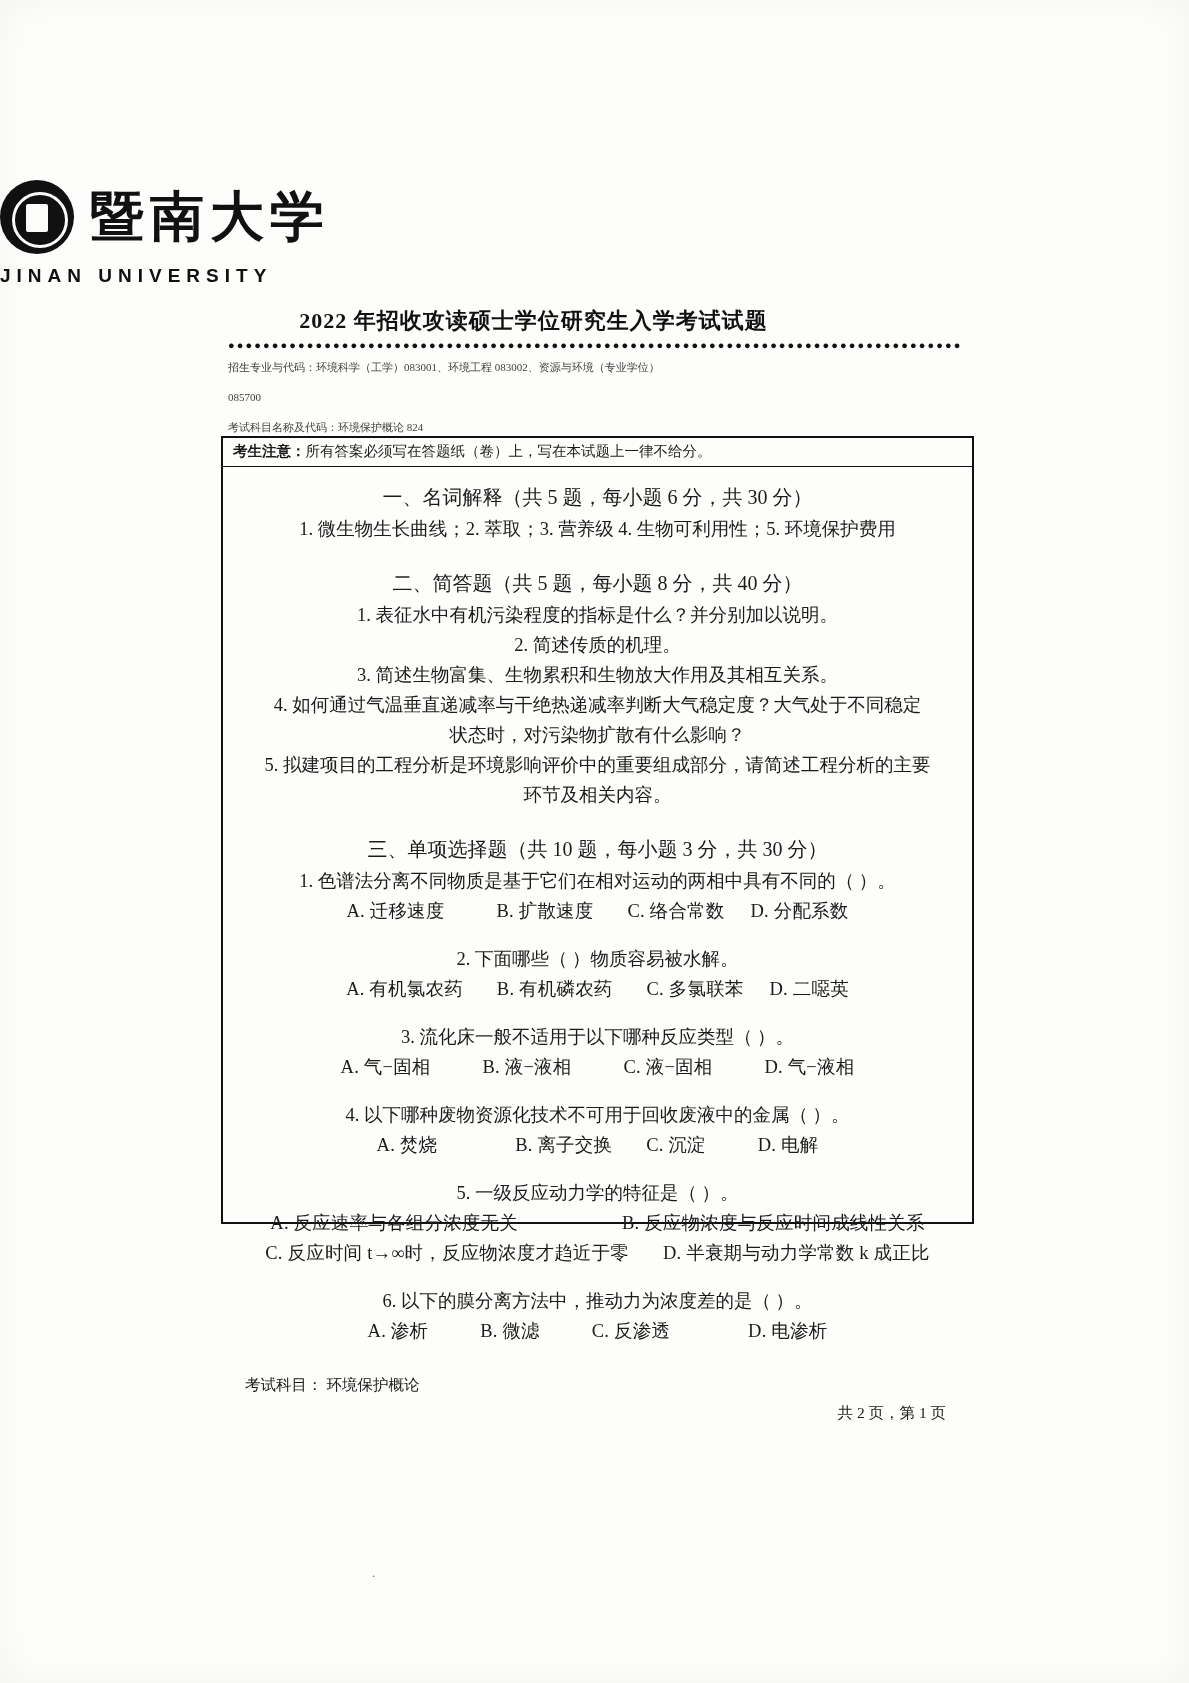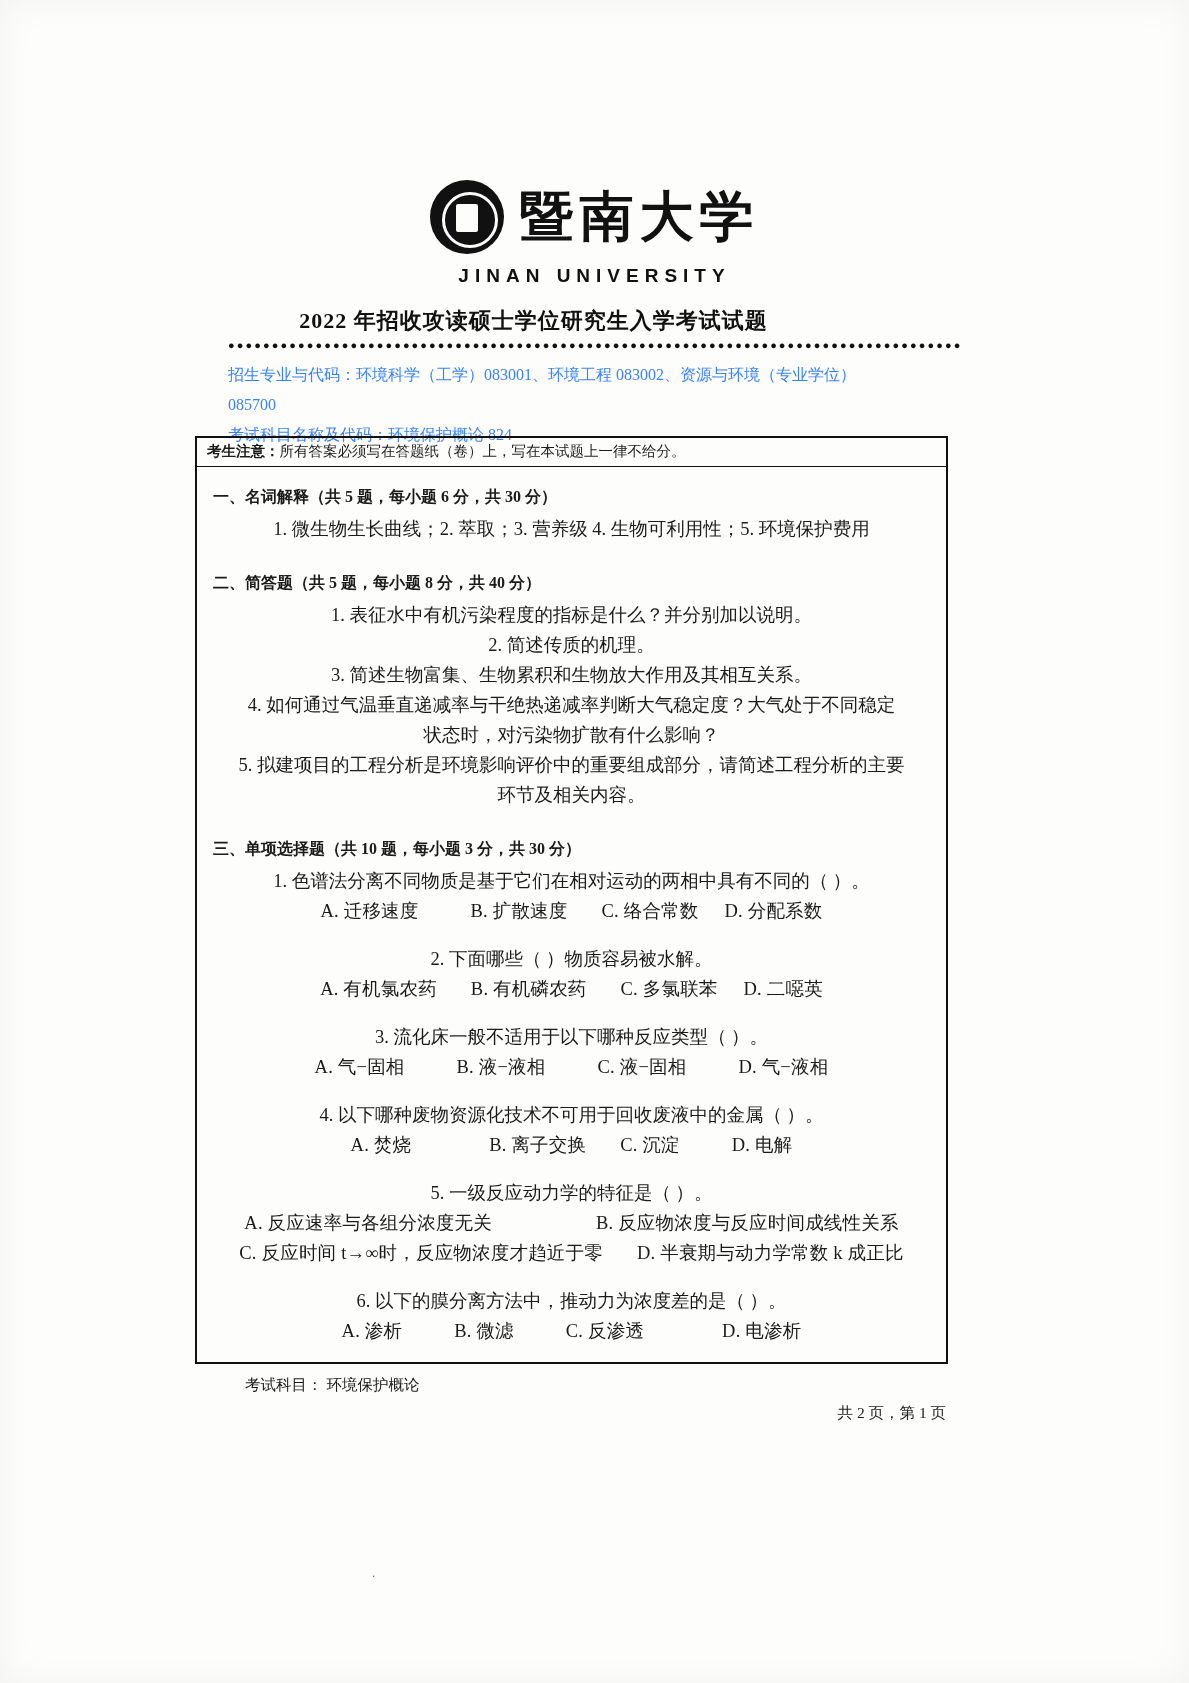--- a/index.html
+++ b/index.html
@@ -29,21 +29,20 @@
     box-shadow: inset 0 0 38px rgba(0,0,0,0.045);
     pointer-events: none;
   }
 
   
   .logo-block {
     position: absolute;
     top: 180px;
     left: 0;
     width: 1189px;
-    text-align: center;
   }
   .logo-row {
     display: inline-flex;
     align-items: center;
     gap: 16px;
   }
   .logo-mark {
     width: 74px;
     height: 74px;
     border-radius: 50%;
@@ -105,35 +104,34 @@
     color: #111;
     white-space: nowrap;
     line-height: 10px;
   }
 
   .meta {
     position: absolute;
     left: 228px;
     top: 352px;
     width: 760px;
-    font-size: 16px;
+    font-size: 11px;
     line-height: 30px;
-    color: #3b82f6;
-    margin-top: 8px;
+    color: #404040;
   }
   .meta div { white-space: nowrap; }
   .meta .indent2 { margin-left: 0; }
 
   
   .frame {
     position: absolute;
-    left: 195px;
+    left: 221px;
     top: 436px;
     width: 753px;
-    height: 928px;
+    height: 788px;
     border: 2px solid #111;
     box-sizing: border-box;
   }
   .notice {
     position: absolute;
     left: 0; top: 0;
     width: 100%;
     box-sizing: border-box;
     border-bottom: 1.5px solid #111;
     padding: 4px 10px 5px 10px;
@@ -147,24 +145,25 @@
     position: absolute;
     left: 0;
     top: 32px;
     width: 100%;
     box-sizing: border-box;
     padding: 12px 16px 0 16px;
     font-size: 18.5px;
     line-height: 30px;
   }
   .sec-head {
-    font-weight: bold;
-    font-size: 16px;
+    font-weight: normal;
+    font-size: 20px;
     margin-top: 6px;
     margin-bottom: 2px;
+    text-align: center;
   }
   .sec-head.tight { margin-top: 0; }
   .q { margin: 0; text-align: center; }
   .gap { height: 18px; }
   .opts { letter-spacing: 0.2px; }
   .sp4 { display: inline-block; width: 34px; }
   .sp3 { display: inline-block; width: 26px; }
   .sp6 { display: inline-block; width: 52px; }
 
   

